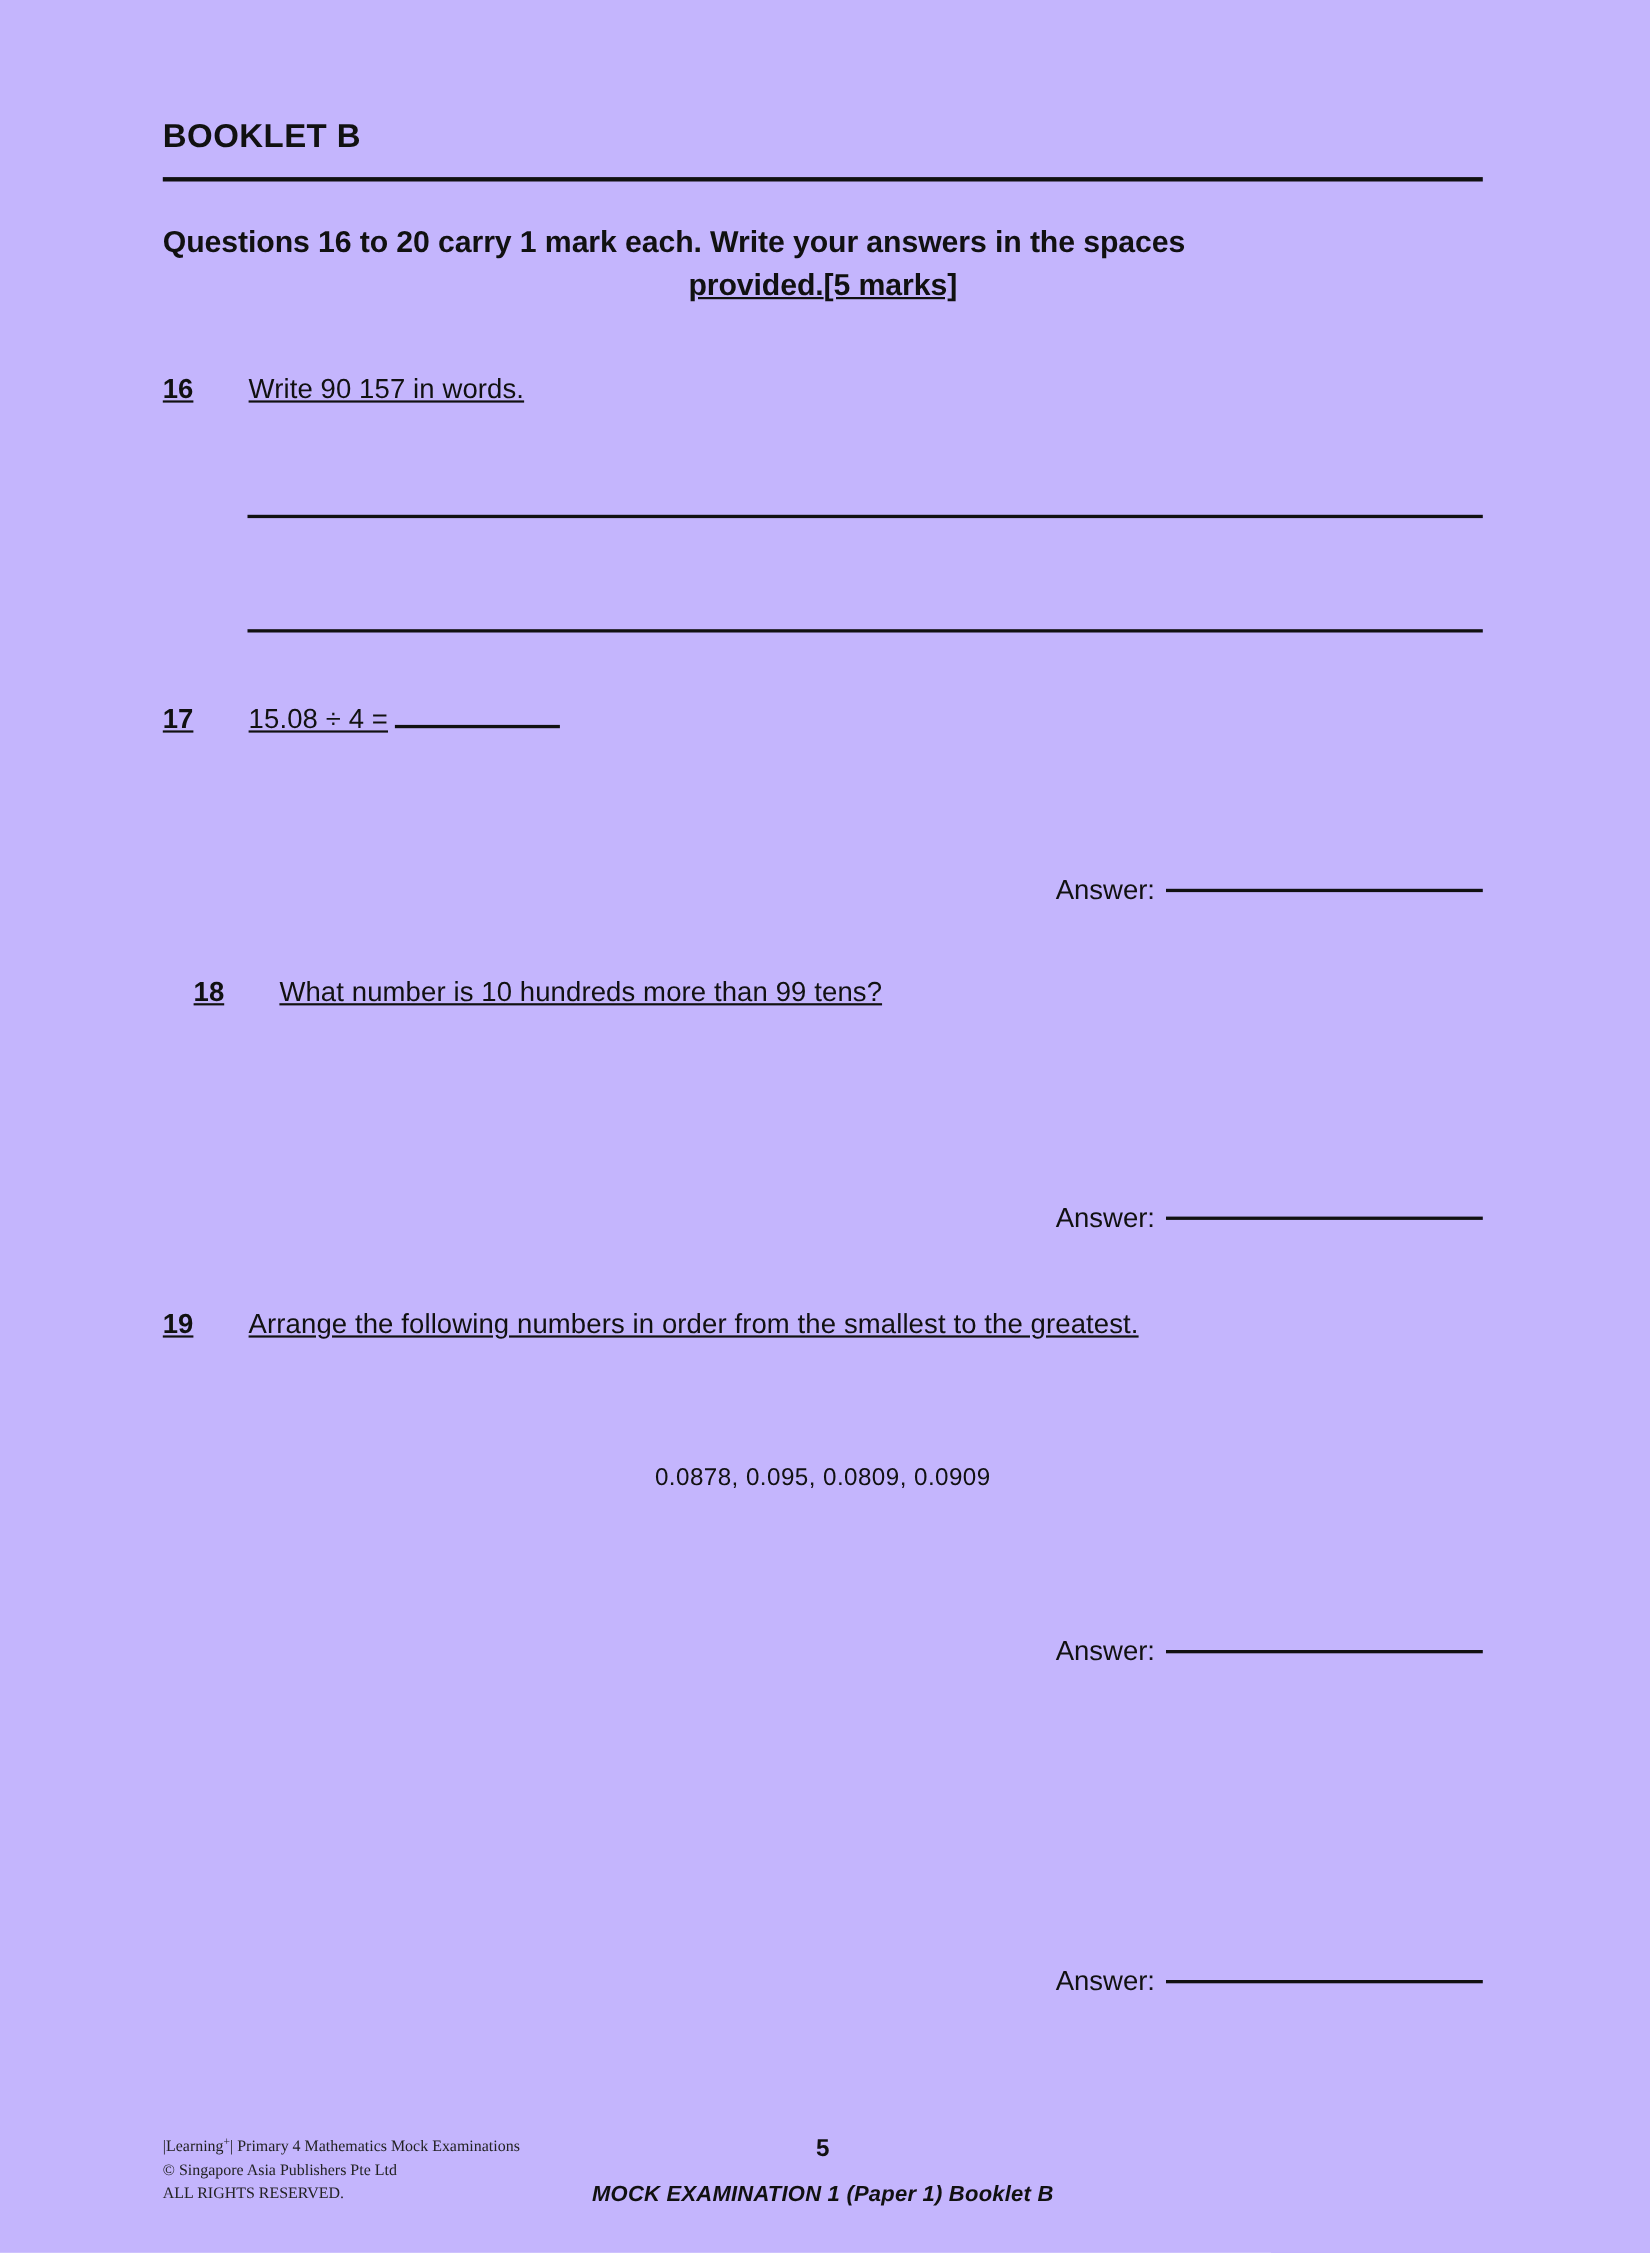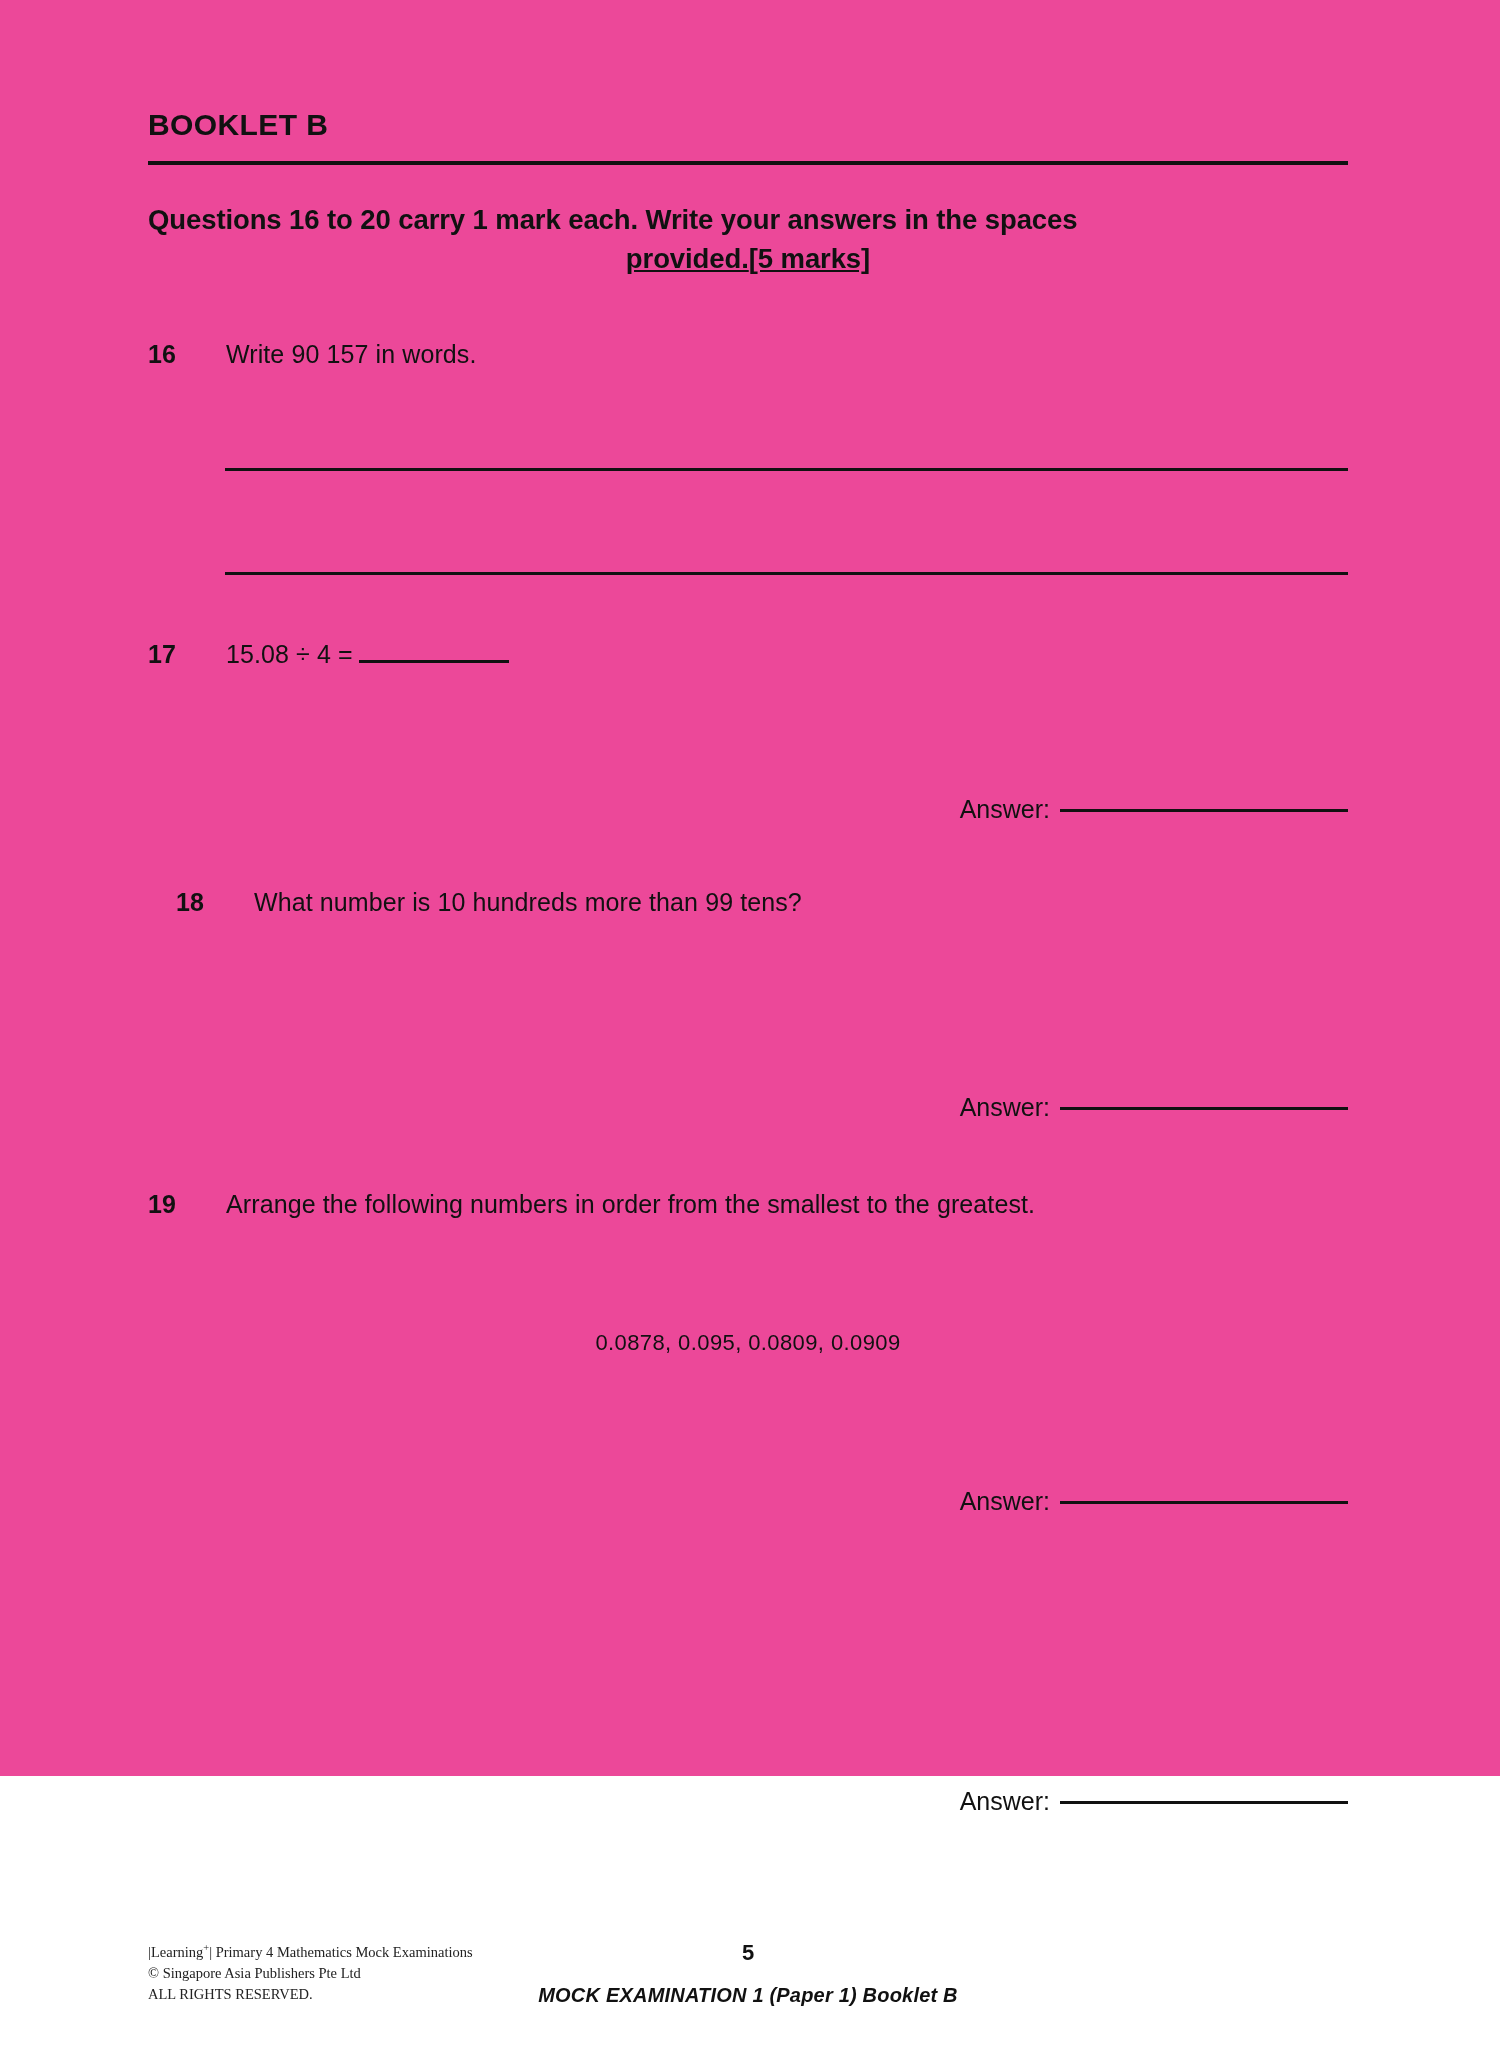--- a/index.html
+++ b/index.html
@@ -12,22 +12,22 @@
     height: 2048px;
     font-family: "Liberation Sans", sans-serif;
     color: #111111;
     position: relative;
     overflow: hidden;
   }
   .page {
     position: absolute;
     left: 0; top: 0;
     width: 1500px;
-    height: 1776px;
-    background: #ec4899;
+    height: 2048px;
+    background: #c4b5fd;
   }
 
   
   .booklet-header {
     position: absolute;
     left: 148px;
     top: 108px;
     width: 1200px;
   }
   .booklet-title {
@@ -63,20 +63,21 @@
     justify-content: center;
     align-items: baseline;
     text-decoration: underline;
   }
 
   
   .question {
     position: absolute;
     left: 148px;
     width: 1200px;
+    text-decoration: underline;
   }
   .q-row {
     display: flex;
     align-items: baseline;
   }
   .q-num {
     width: 78px;
     flex: 0 0 78px;
     font-size: 25px;
     font-weight: bold;

